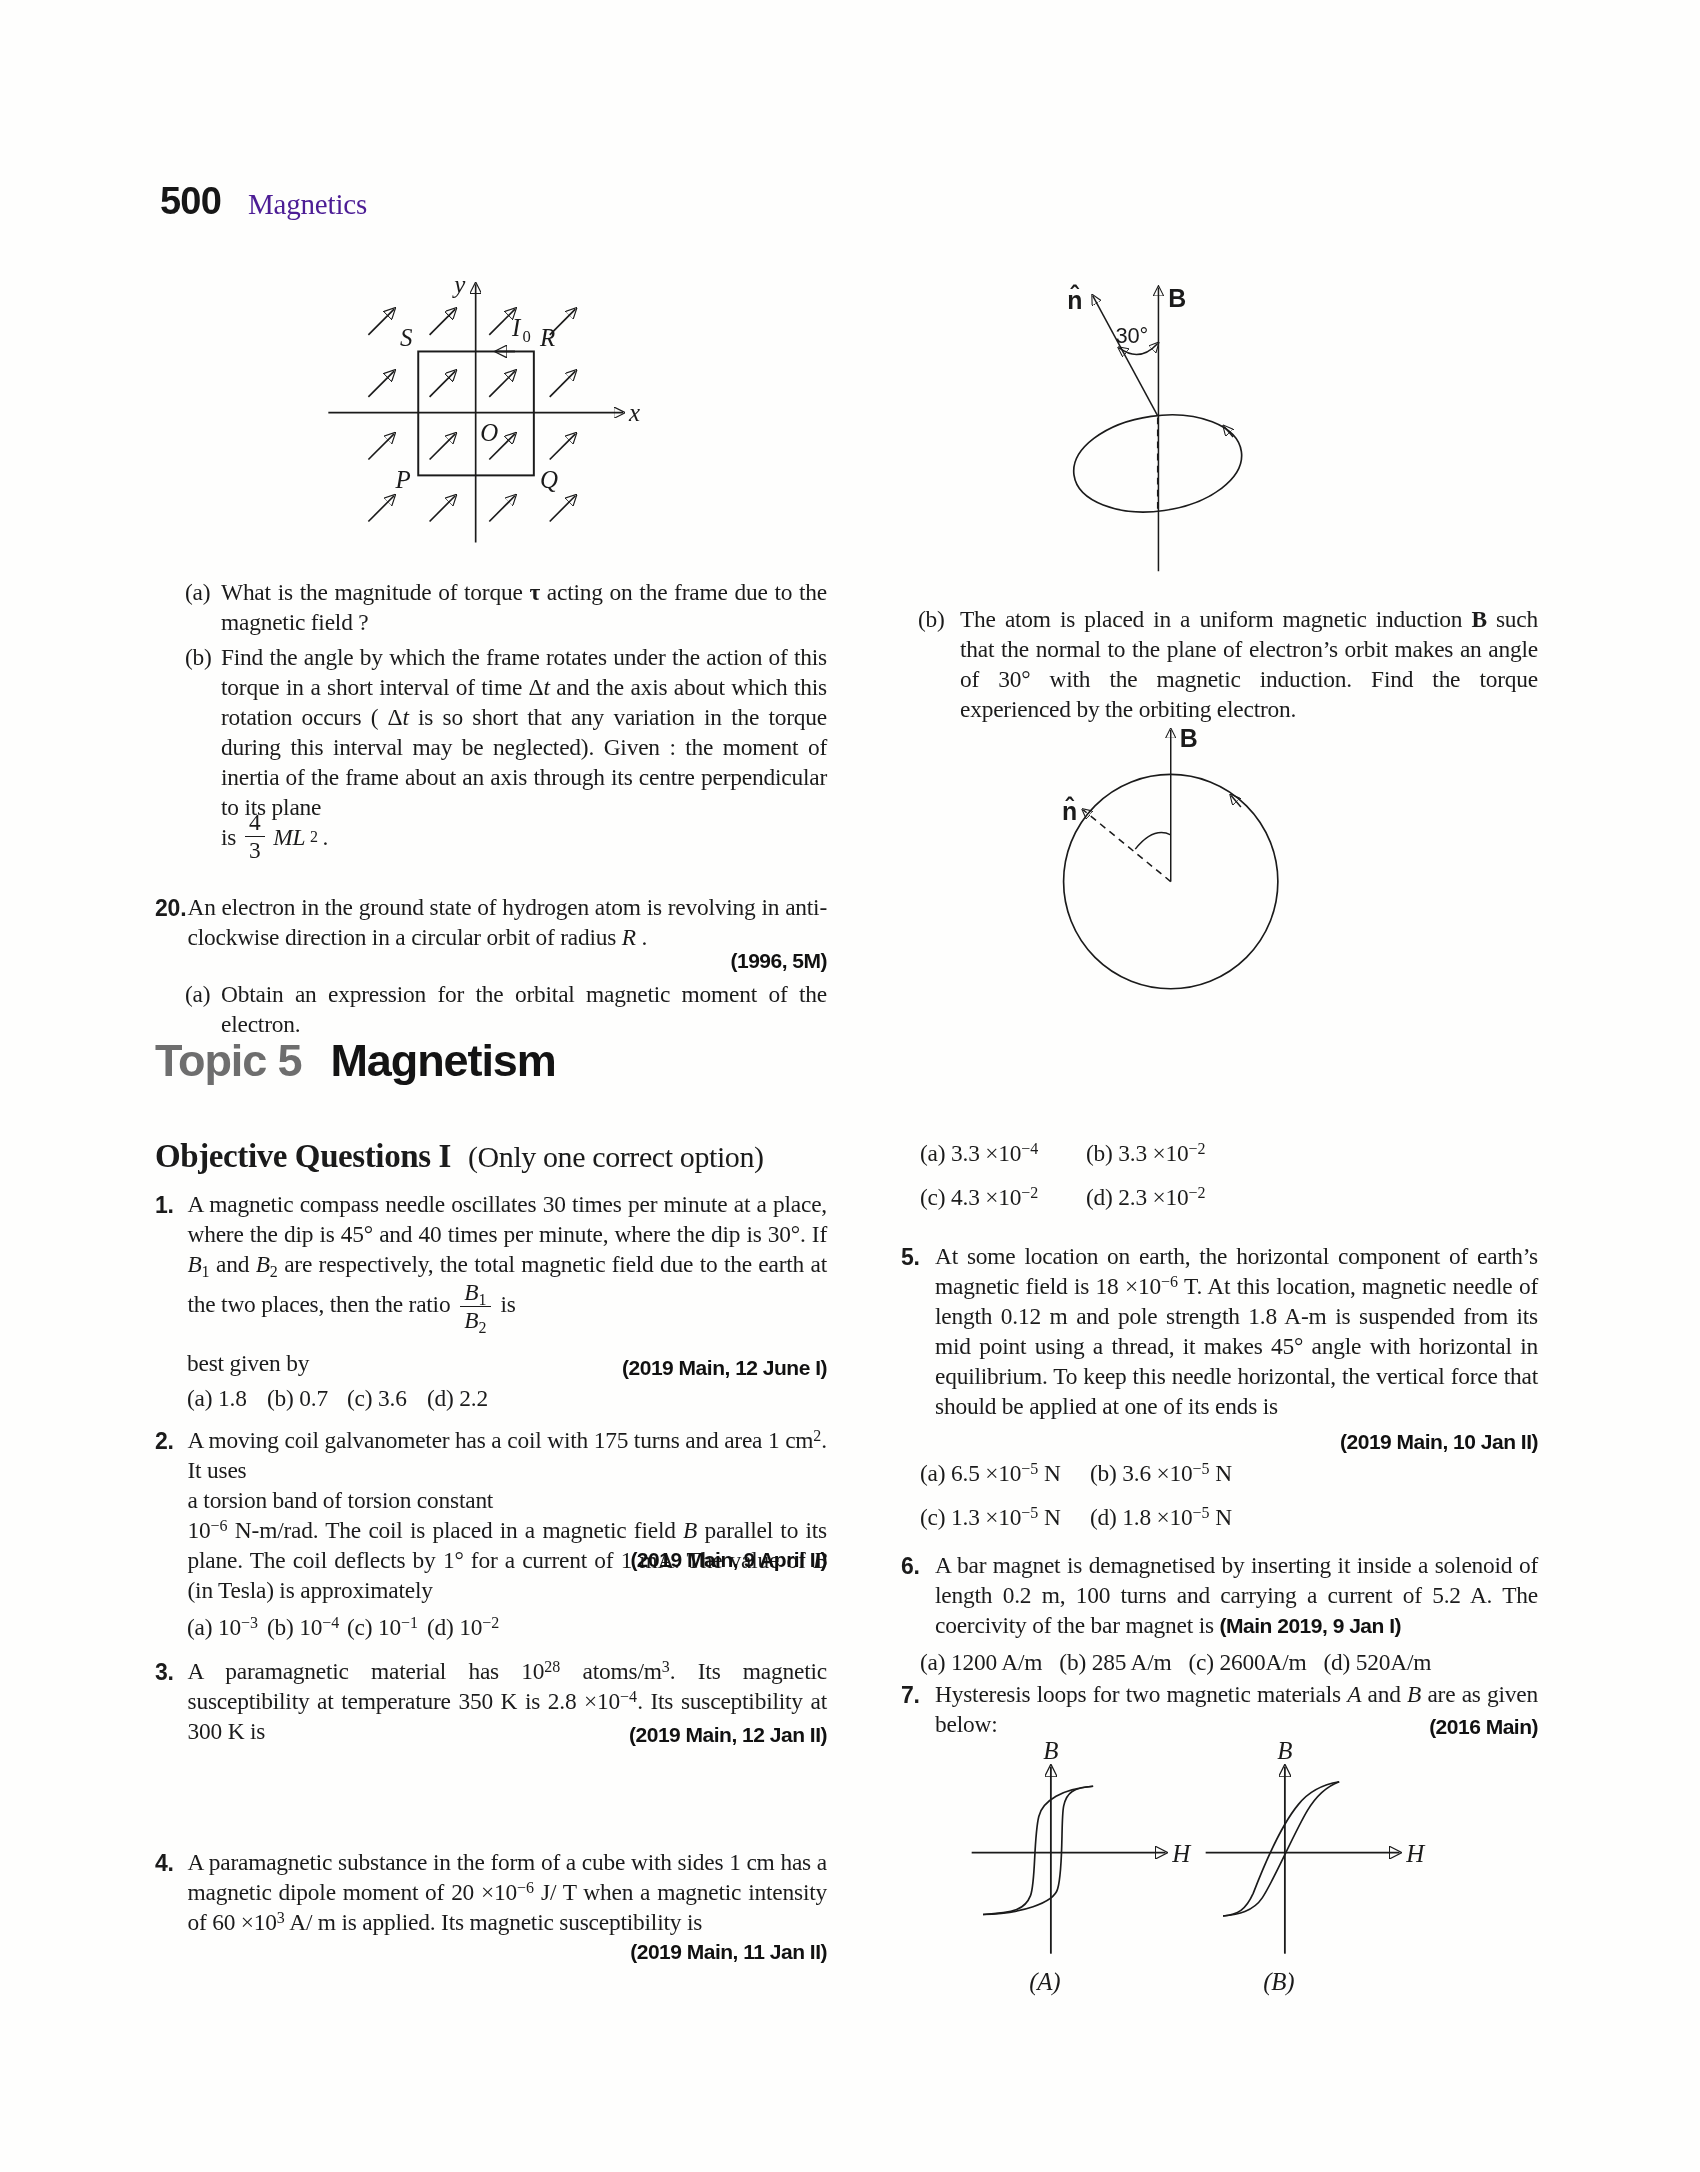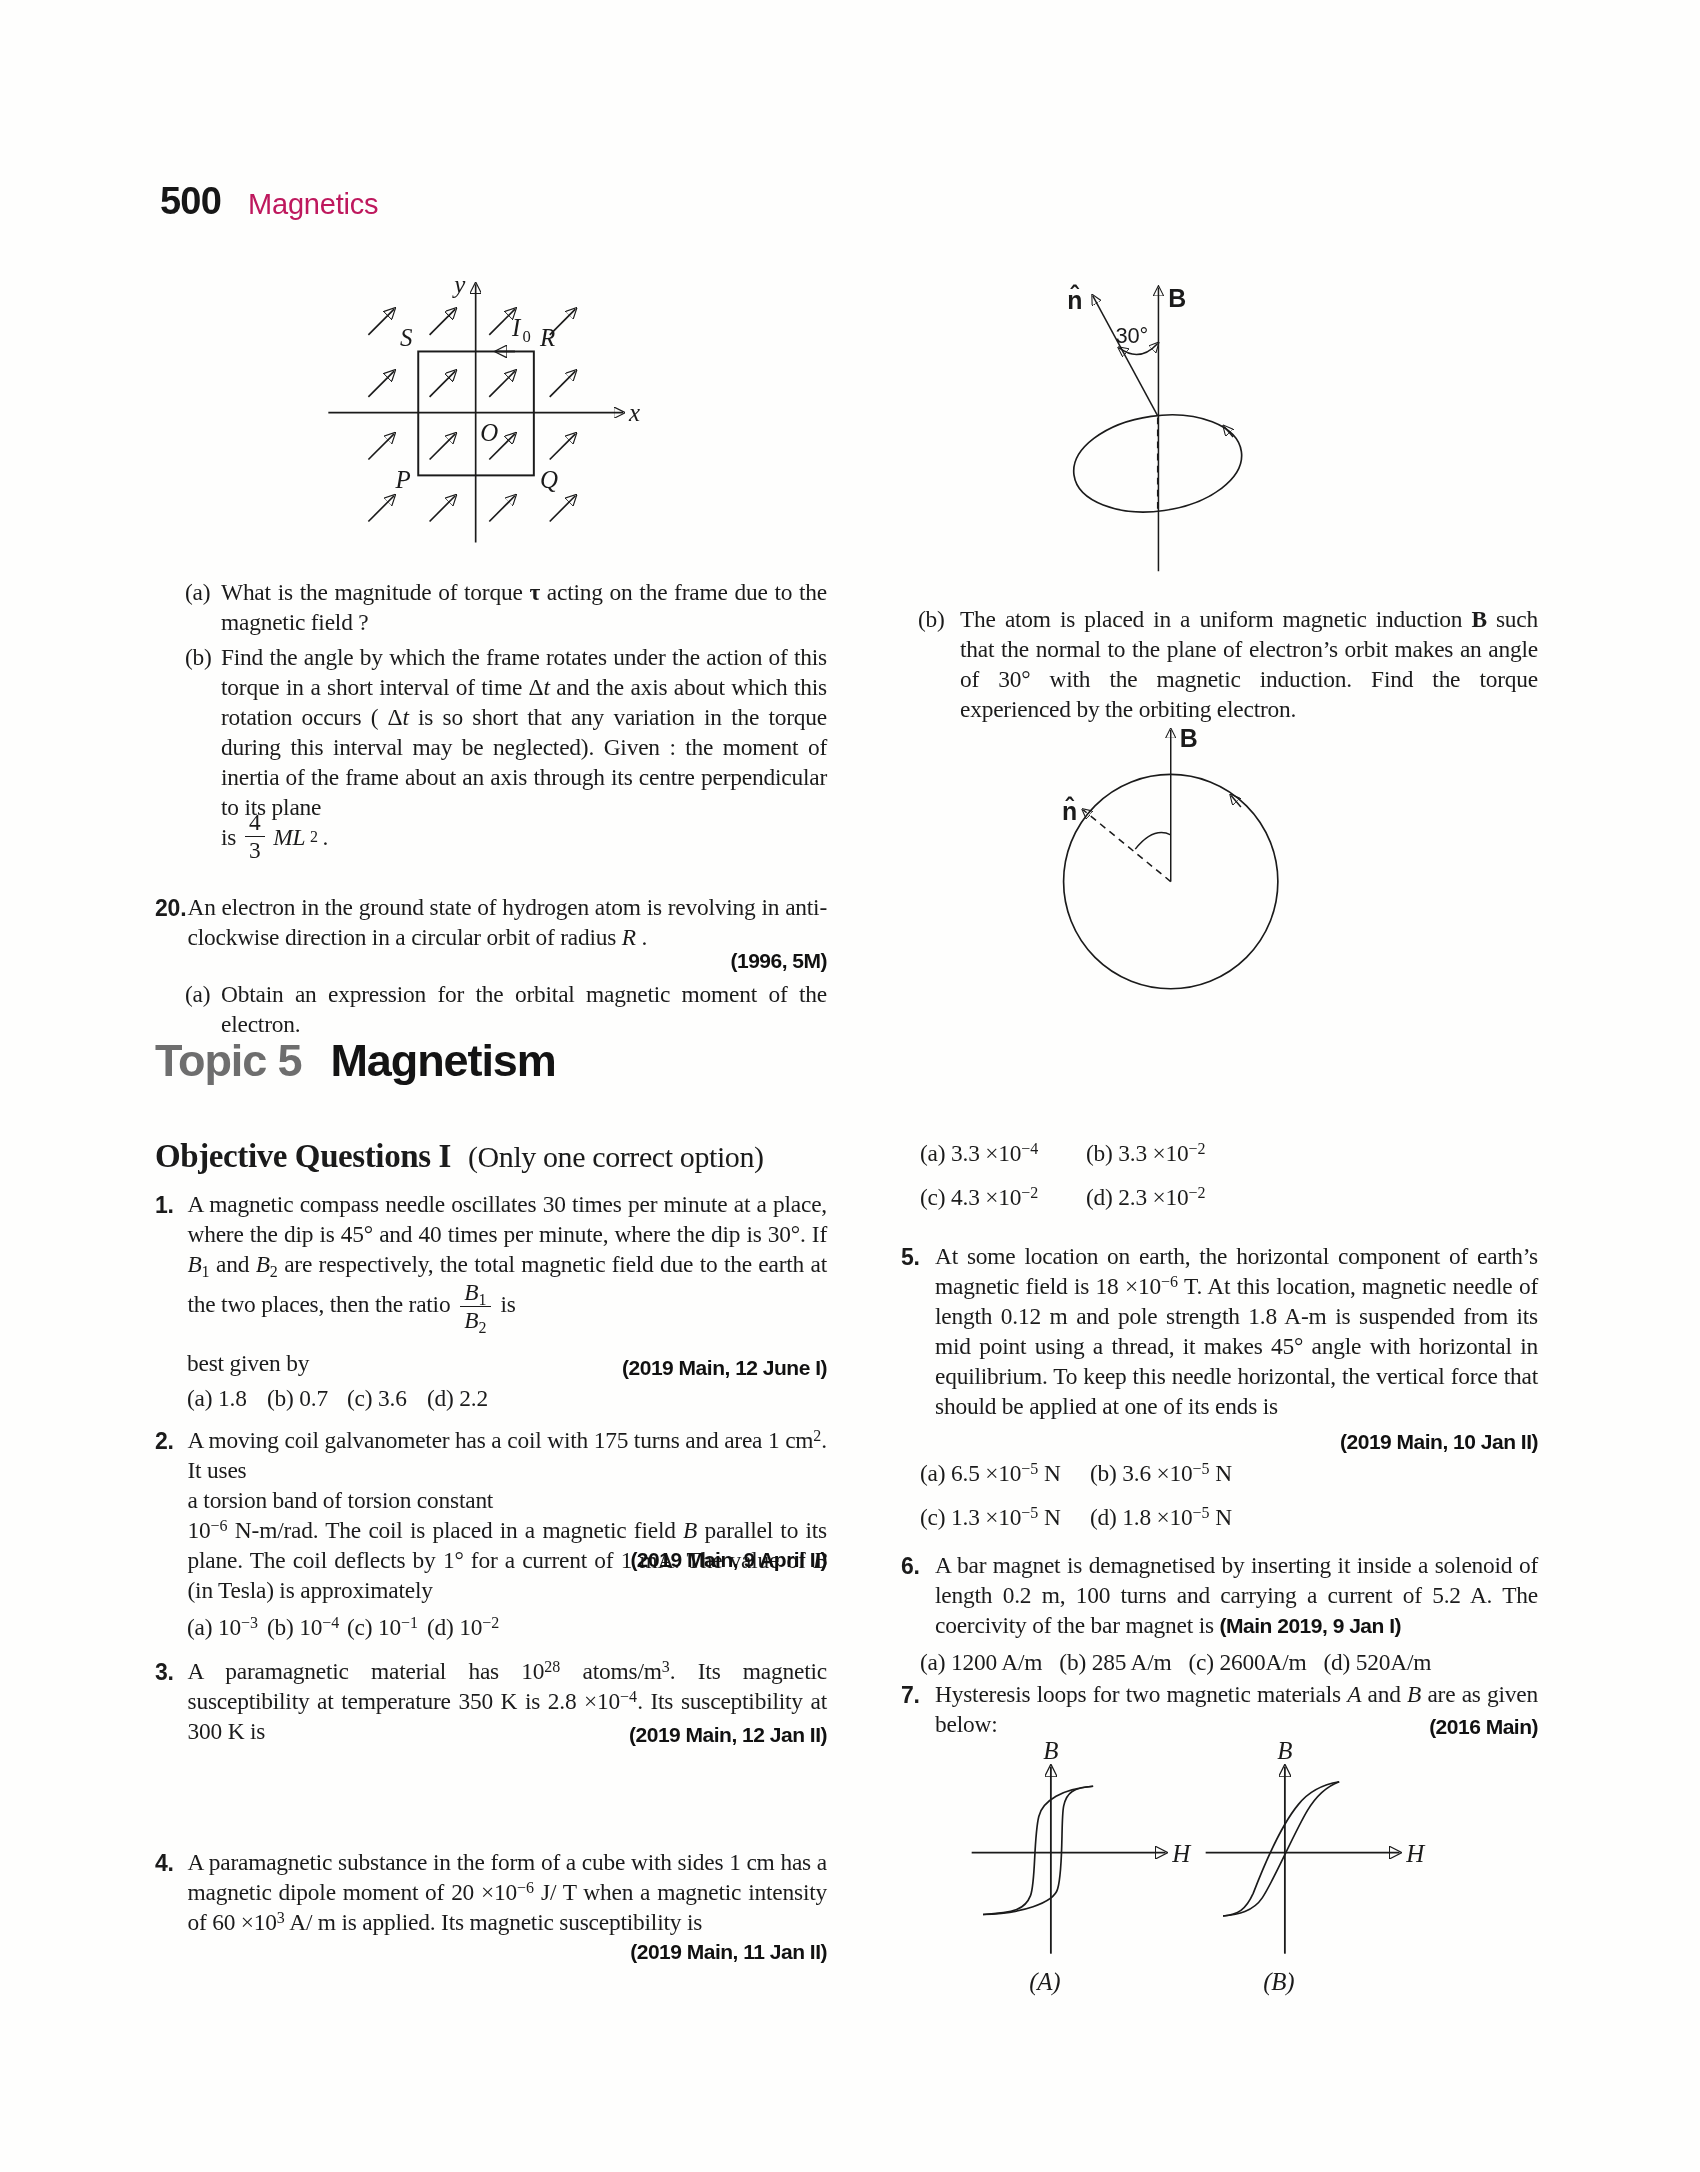--- a/index.html
+++ b/index.html
@@ -13,21 +13,21 @@
   .rcnum{flex:0 0 34px;font-family:"Liberation Sans",sans-serif;font-weight:bold;font-size:23px;padding-top:0.8px;white-space:nowrap;}
   .txt{flex:1 1 auto;text-align:justify;}
   sup{font-size:16px;line-height:0;vertical-align:6.8px;letter-spacing:0;}
   sub{font-size:16px;line-height:0;vertical-align:-5.3px;letter-spacing:0;}
   .tag{font-family:"Liberation Sans",sans-serif;font-weight:bold;font-size:21px;letter-spacing:-0.5px;color:#111;white-space:nowrap;}
   .frac{display:inline-flex;flex-direction:column;text-align:center;vertical-align:middle;margin:0 3.8px;}
   .frac .fn{display:block;border-bottom:1.7px solid #1b1b1b;padding:0 4.5px;line-height:27px;}
   .frac .fd{display:block;padding:0 4.5px;line-height:27px;}
   .pagehead{position:absolute;left:160px;top:186px;display:flex;align-items:baseline;gap:27px;}
   .pagenum{font-family:"Liberation Sans",sans-serif;font-weight:bold;font-size:38px;color:#171717;letter-spacing:-0.8px;}
-  .chapter{font-family:Liberation Sans, sans-serif;font-size:29px;color:#be185d;}
+  .chapter{font-family:Liberation Serif, serif;font-size:29px;color:#4c1d95;}
   .topic{position:absolute;left:155px;top:1046px;display:flex;gap:29px;font-family:"Liberation Sans",sans-serif;
          font-weight:bold;font-size:45px;letter-spacing:-1.1px;}
   .tlabel{color:#6e6e6e;}
   .ttitle{color:#141414;}
   .sechead{position:absolute;left:155px;top:1141px;display:flex;align-items:baseline;gap:17px;}
   .sectitle{font-weight:bold;font-size:33px;letter-spacing:-0.4px;}
   .secsub{font-size:30px;letter-spacing:-0.4px;}
   .givenline{position:absolute;display:flex;align-items:center;gap:4.5px;}
   .optrow{position:absolute;display:grid;}
   .optflex{position:absolute;display:flex;gap:17px;white-space:nowrap;}

